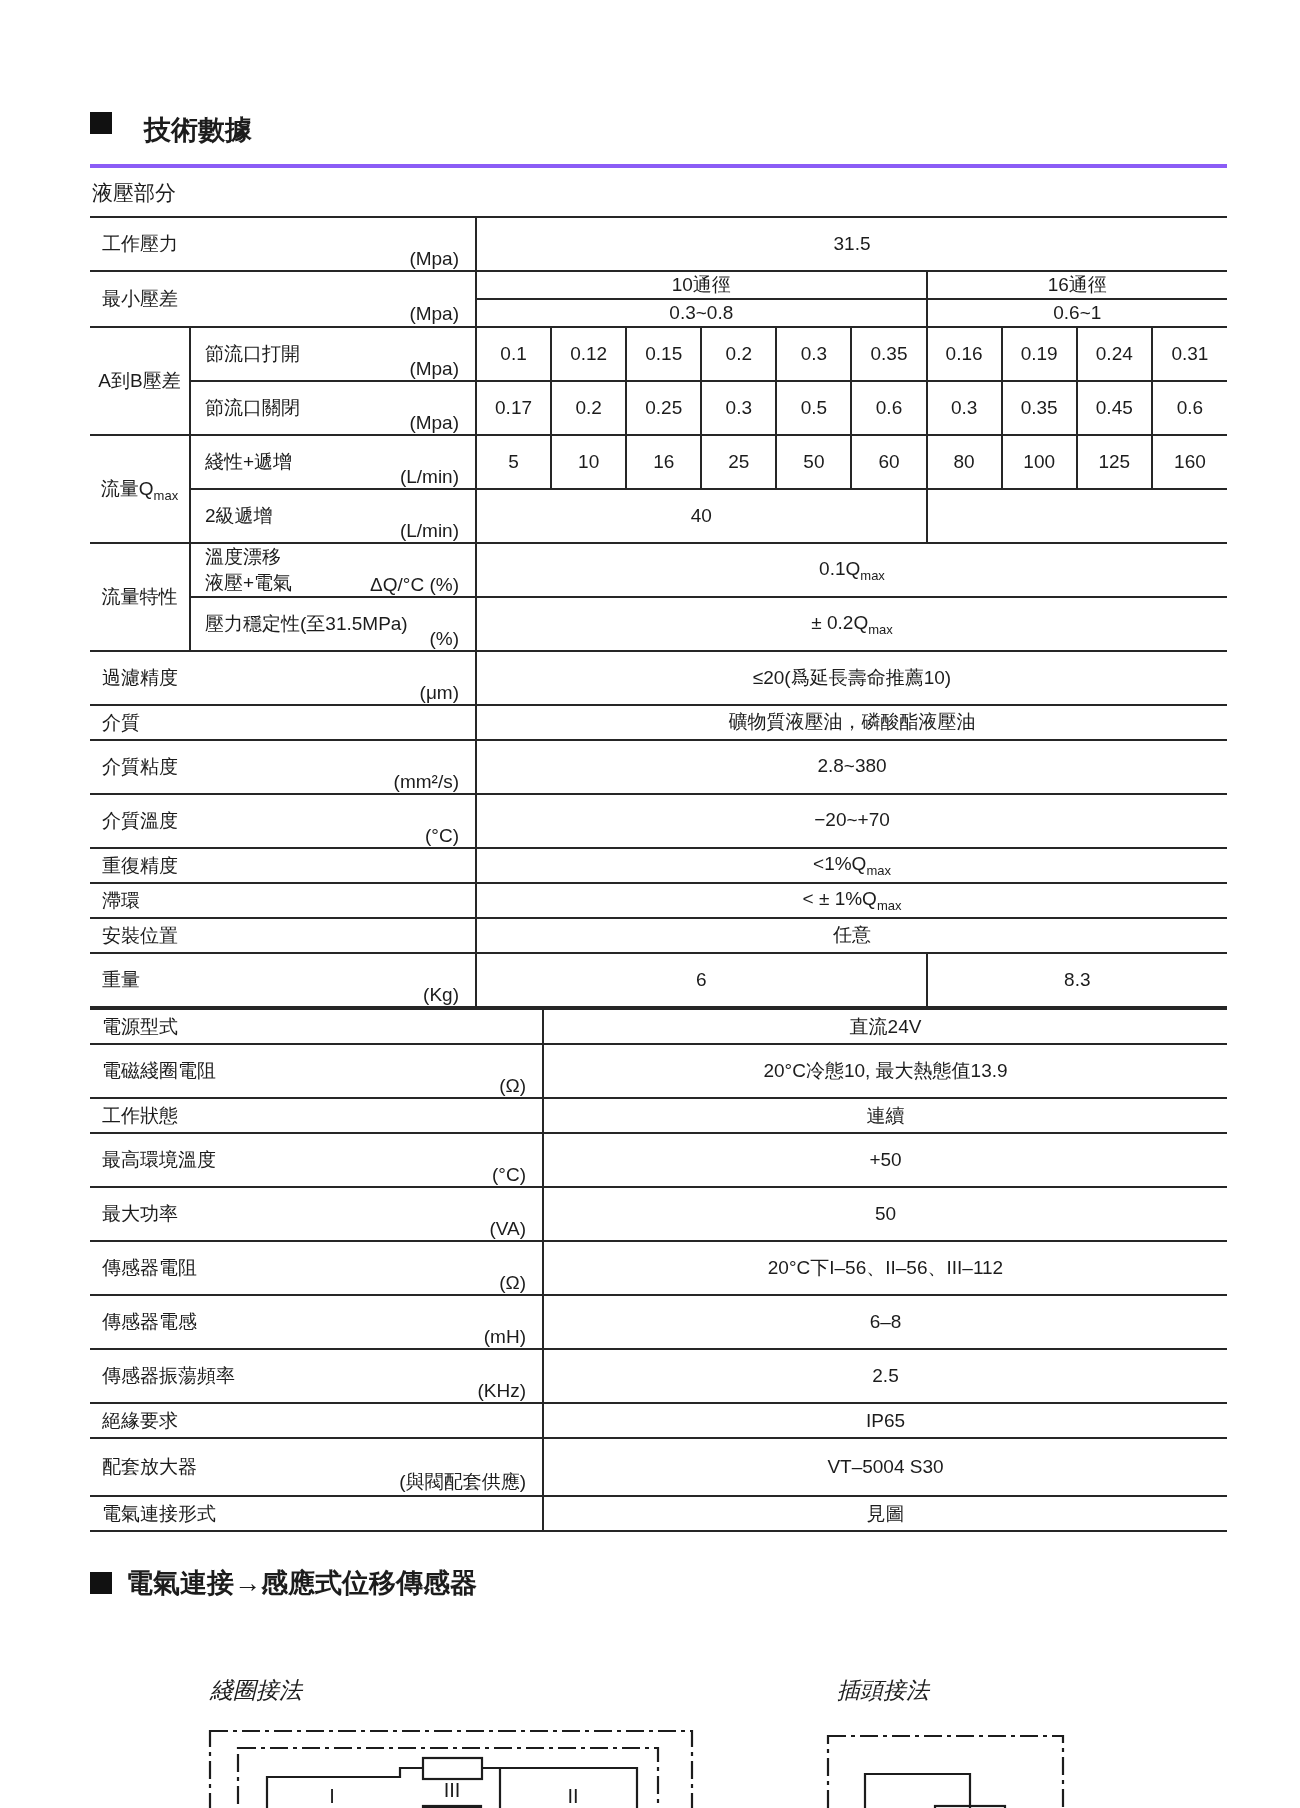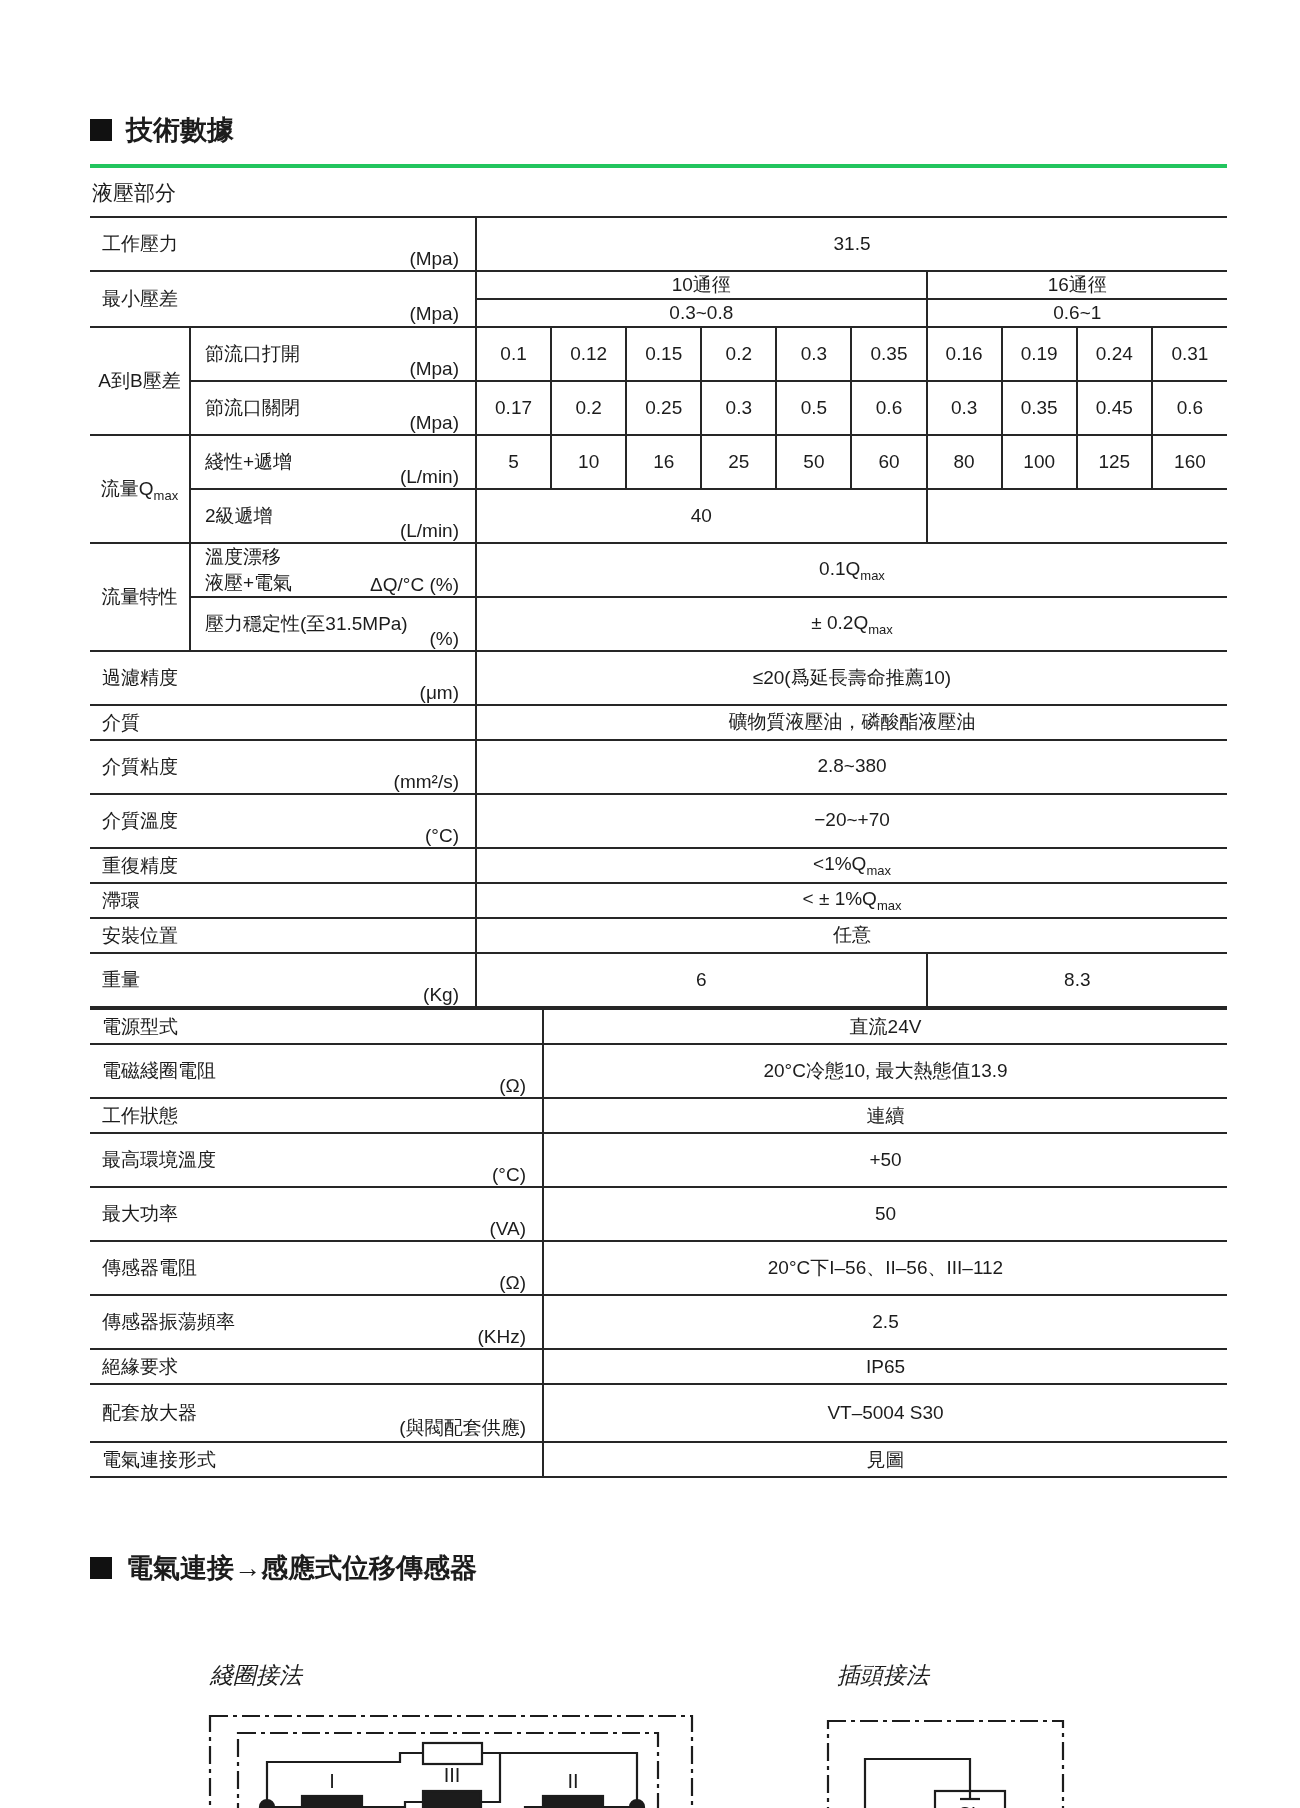--- a/index.html
+++ b/index.html
@@ -1,21 +1,21 @@
 <!DOCTYPE html>
 <html><head>
 <meta charset="utf-8">
 <style>
   html,body{margin:0;padding:0;background:#fff;}
   body{width:1300px;height:1808px;color:#1c1c1c;font-family:"Liberation Sans","DejaVu Sans",sans-serif;overflow:hidden;}
   .content{padding:112px 73px 0 90px;}
   
-  .main-heading{display:flex;align-items:center;gap:14px;font-size:27px;font-weight:bold;padding-bottom:16px;border-bottom:4px solid #22c55e;}
+  .main-heading{display:flex;gap:32px;font-size:27px;font-weight:bold;padding-bottom:16px;border-bottom:4px solid #8b5cf6;}
   .sq{width:22px;height:22px;background:#111;flex:0 0 auto;}
-  .heading2{display:flex;align-items:center;gap:14px;font-size:27px;font-weight:bold;margin-top:72px;}
+  .heading2{display:flex;align-items:center;gap:14px;font-size:27px;font-weight:bold;margin-top:33px;}
   
   .section-label{font-size:21px;padding:11px 2px 9px 2px;}
   
   table{width:100%;border-collapse:collapse;table-layout:fixed;font-size:19px;}
   td{border-top:2px solid #262626;height:33px;text-align:center;vertical-align:middle;padding:0 4px;overflow:hidden;}
   .hydro tr.last td,.elec tr.last td{border-bottom:2px solid #262626;}
   .vl{border-left:2px solid #262626;}
   .lblcell{text-align:left;}
   .lblflex{display:flex;justify-content:space-between;align-items:center;padding:0 12px 0 8px;}
   .lblflex .lab{white-space:nowrap;}
@@ -320,20 +320,29 @@
       <td class="vl">50</td>
     </tr>
     <tr>
       <td class="lblcell">
             <div class="lblflex">
               <span class="lab">傳感器電阻</span>
               <span class="unit">(Ω)</span>
             </div>
           </td>
       <td class="vl">20°C下I–56、II–56、III–112</td>
+    </tr>
+    <tr>
+      <td class="lblcell">
+            <div class="lblflex">
+              <span class="lab">傳感器電感</span>
+              <span class="unit">(mH)</span>
+            </div>
+          </td>
+      <td class="vl">6–8</td>
     </tr>
     <tr>
       <td class="lblcell">
             <div class="lblflex">
               <span class="lab">傳感器振蕩頻率</span>
               <span class="unit">(KHz)</span>
             </div>
           </td>
       <td class="vl">2.5</td>
     </tr>

